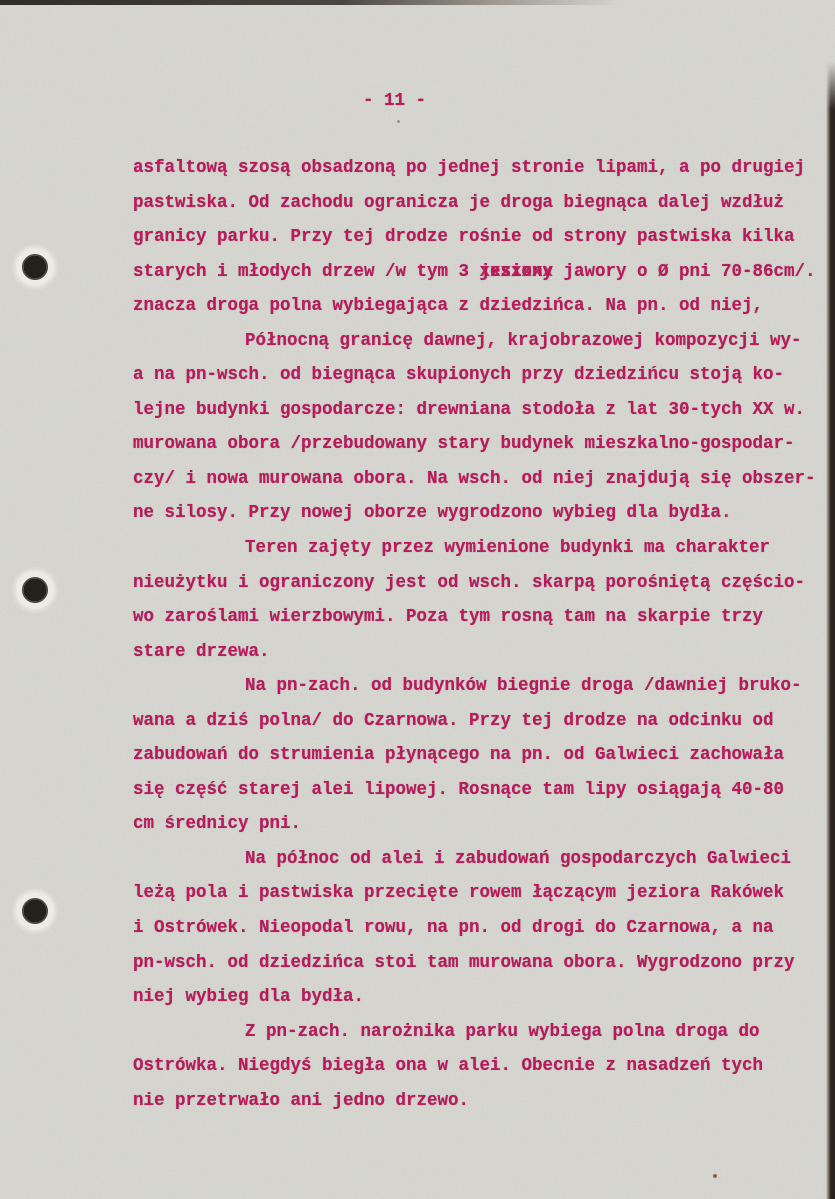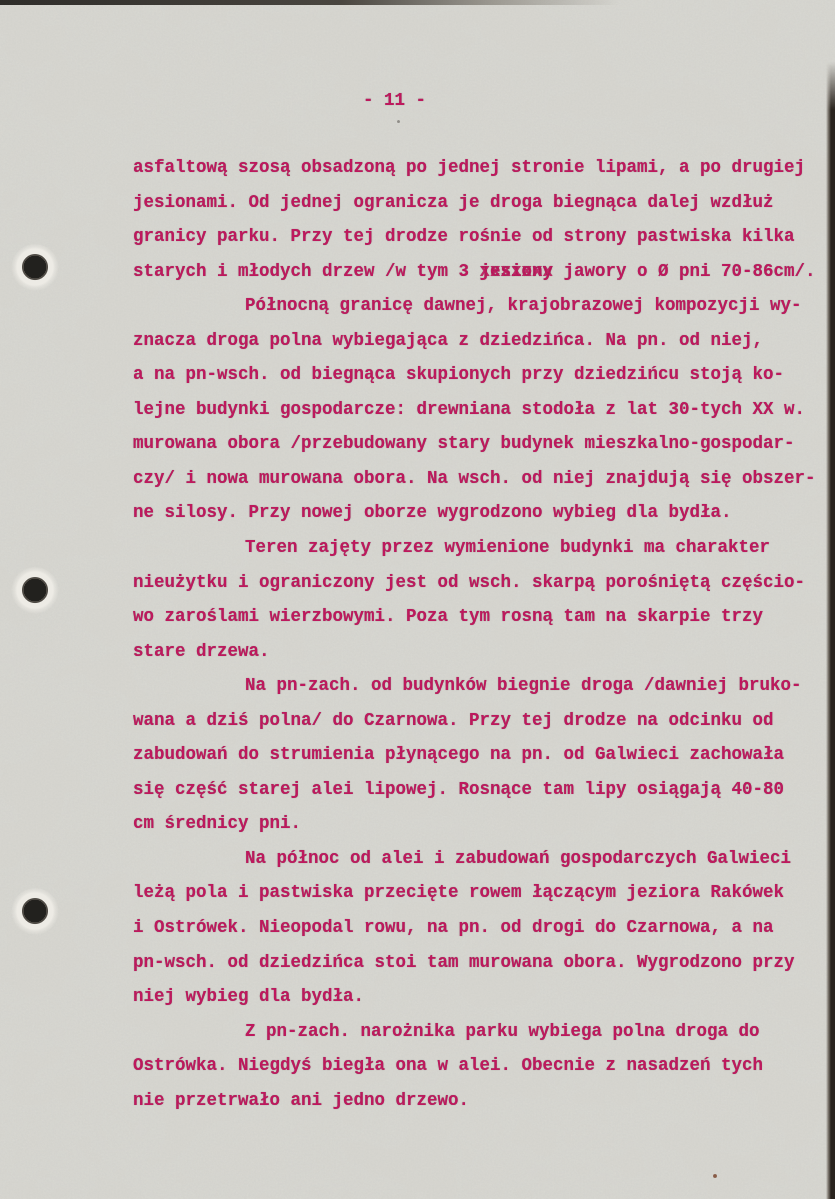--- a/index.html
+++ b/index.html
@@ -101,25 +101,25 @@
 <div class="hole hole-1"></div>
 <div class="hole hole-2"></div>
 <div class="hole hole-3"></div>
 <div class="speck speck-1"></div>
 <div class="speck speck-2"></div>
 
 <div class="pageno ink">- 11 -</div>
 
 <div class="body-text ink">
   <div class="line">asfaltową szosą obsadzoną po jednej stronie lipami, a po drugiej</div>
-  <div class="line">jesionami. Od jednej ogranicza je droga biegnąca dalej wzdłuż</div>
+  <div class="line">pastwiska. Od zachodu ogranicza je droga biegnąca dalej wzdłuż</div>
   <div class="line">granicy parku. Przy tej drodze rośnie od strony pastwiska kilka</div>
   <div class="line"><span>starych i młodych drzew /w tym 3 </span><span class="struck"><span>jesiony</span><span class="over">xxxxxxx</span></span><span> jawory o Ø pni 70-86cm/.</span></div>
+  <div class="line">znacza droga polna wybiegająca z dziedzińca. Na pn. od niej,</div>
   <div class="line indent">Północną granicę dawnej, krajobrazowej kompozycji wy-</div>
-  <div class="line">znacza droga polna wybiegająca z dziedzińca. Na pn. od niej,</div>
   <div class="line">a na pn-wsch. od biegnąca skupionych przy dziedzińcu stoją ko-</div>
   <div class="line">lejne budynki gospodarcze: drewniana stodoła z lat 30-tych XX w.</div>
   <div class="line">murowana obora /przebudowany stary budynek mieszkalno-gospodar-</div>
   <div class="line">czy/ i nowa murowana obora. Na wsch. od niej znajdują się obszer-</div>
   <div class="line">ne silosy. Przy nowej oborze wygrodzono wybieg dla bydła.</div>
   <div class="line indent">Teren zajęty przez wymienione budynki ma charakter</div>
   <div class="line">nieużytku i ograniczony jest od wsch. skarpą porośniętą częścio-</div>
   <div class="line">wo zaroślami wierzbowymi. Poza tym rosną tam na skarpie trzy</div>
   <div class="line">stare drzewa.</div>
   <div class="line indent">Na pn-zach. od budynków biegnie droga /dawniej bruko-</div>

